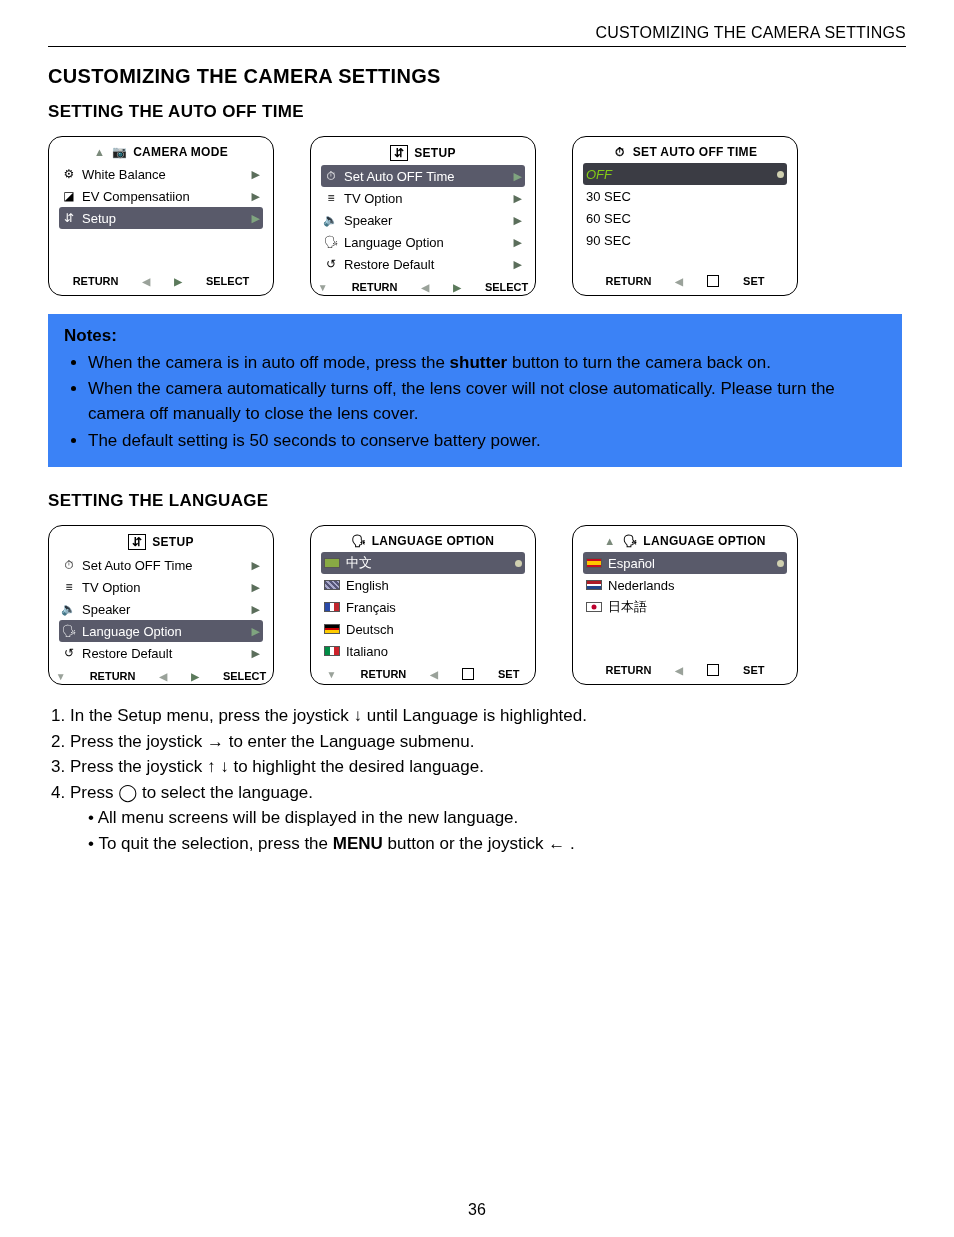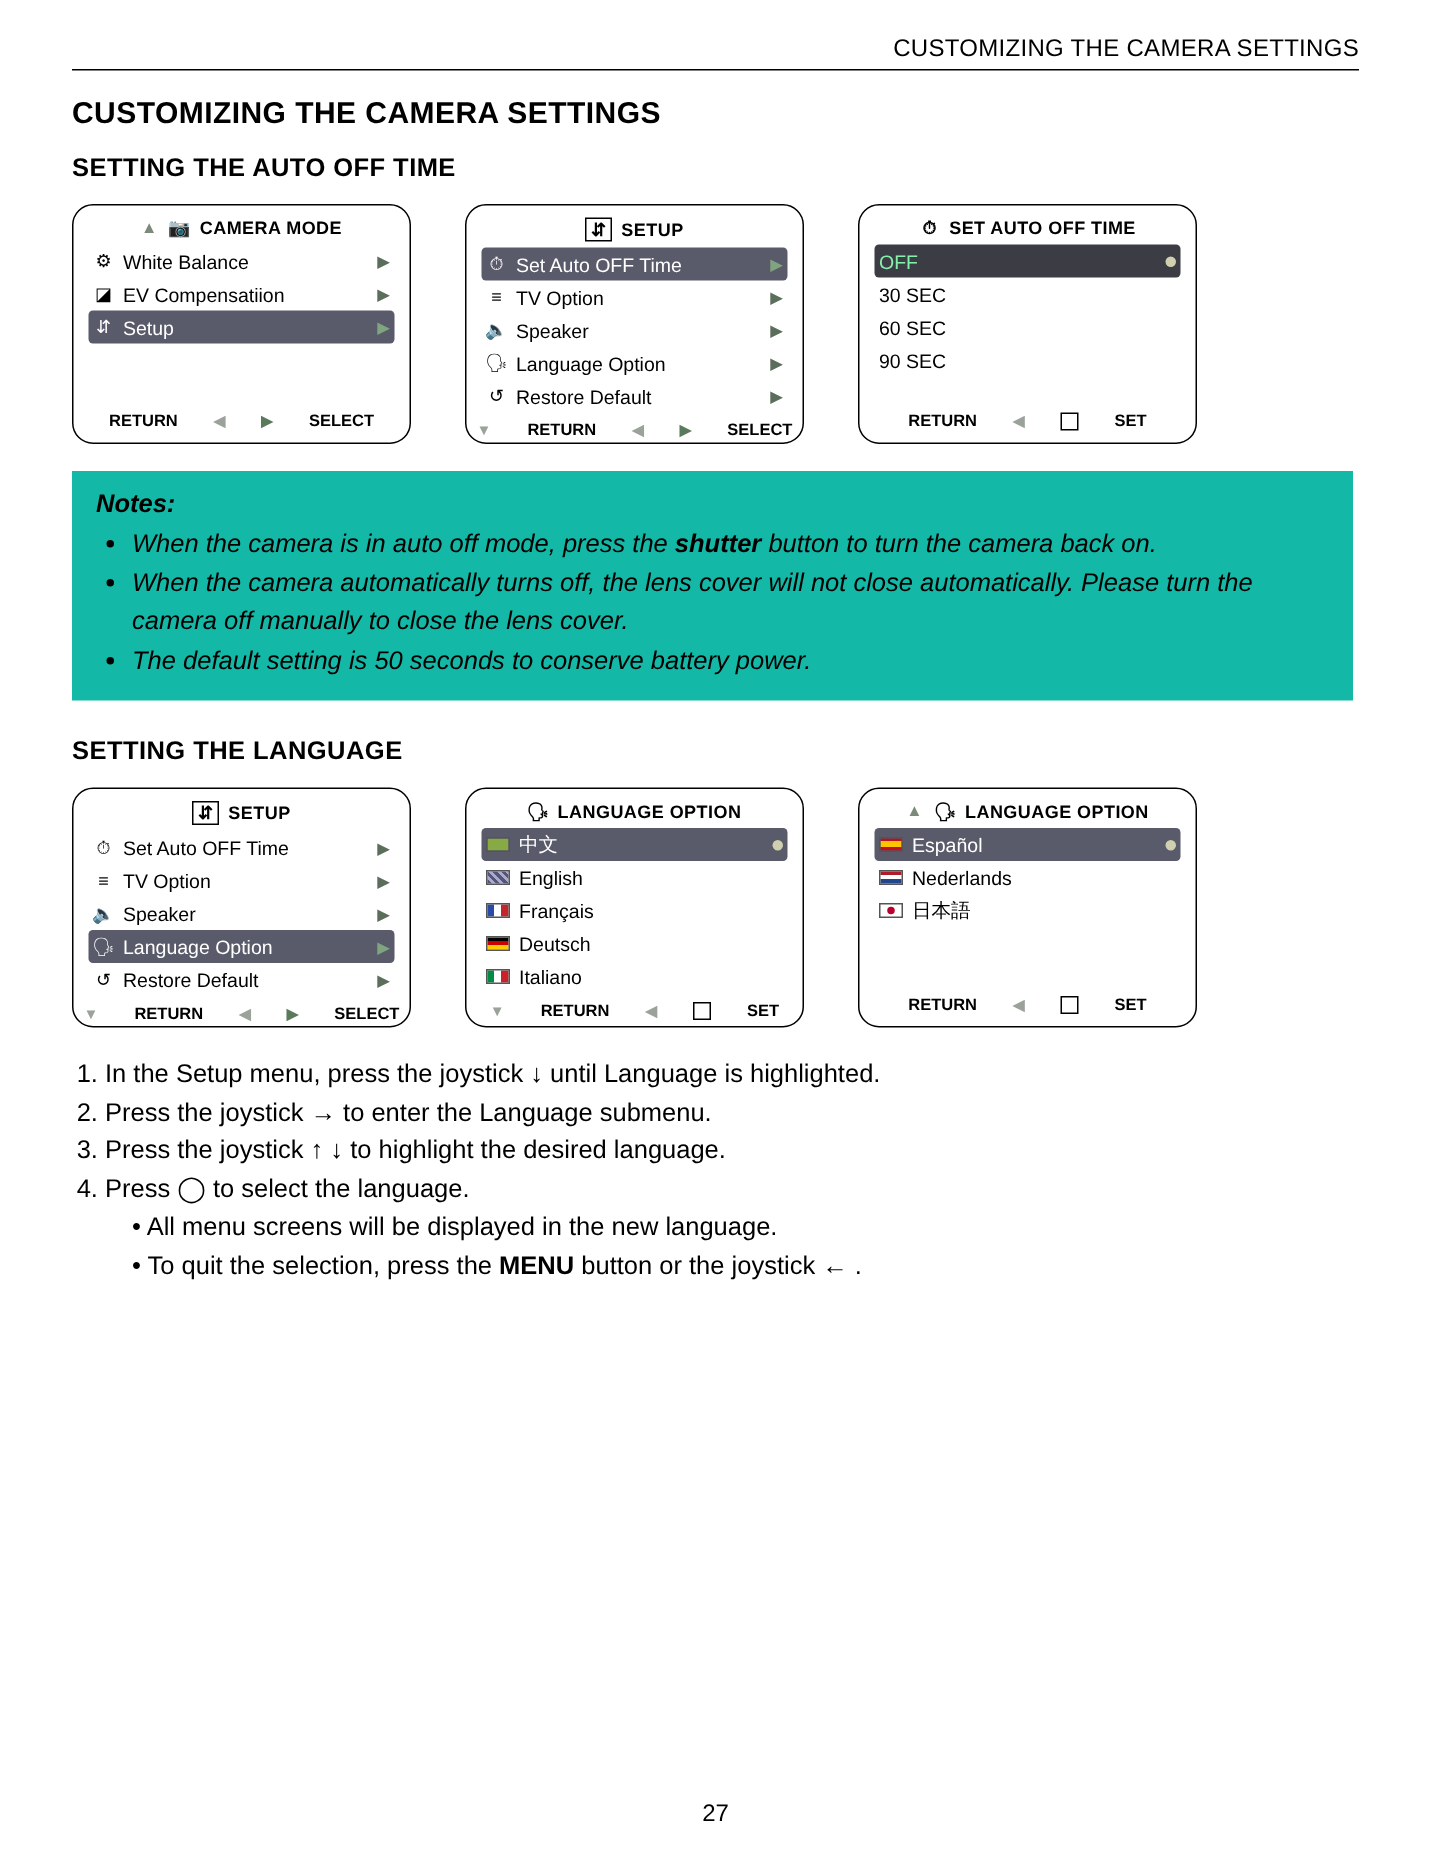--- a/index.html
+++ b/index.html
@@ -70,21 +70,22 @@
     border-radius: 3px;
     position: relative;
     min-height: 18px;
   }
   .menu-item.highlight {
     background: #595a6a;
     color: #fff;
   }
   .menu-item.highlight-dark {
     background: #3b3c44;
-    color: #86efac;
+    color: #84cc16;
+    font-style: italic;
   }
   .menu-item .arrow {
     margin-left: auto;
     color:#5b6e5b;
     font-size: 11px;
   }
   .menu-item.highlight .arrow { color:#7fa47f; }
   .menu-item .radio {
     margin-left: auto;
     width: 7px; height: 7px;
@@ -122,26 +123,25 @@
   .flag.cn { background: linear-gradient(#8a4 0%, #8a4 100%); }
   .flag.uk { background: repeating-linear-gradient(45deg,#557,#557 2px,#aac 2px,#aac 4px); }
   .flag.fr { background: linear-gradient(90deg,#2a4aa8 33%,#fff 33% 66%,#c1272d 66%); }
   .flag.de { background: linear-gradient(#000 33%,#c00 33% 66%,#fc0 66%);}
   .flag.it { background: linear-gradient(90deg,#008c45 33%,#fff 33% 66%,#cd212a 66%);}
   .flag.es { background: linear-gradient(#c60b1e 25%,#ffc400 25% 75%,#c60b1e 75%);}
   .flag.nl { background: linear-gradient(#ae1c28 33%,#fff 33% 66%,#21468b 66%);}
   .flag.jp { background:#fff; position:relative;}
   .flag.jp::after{content:"";position:absolute;left:50%;top:50%;width:5px;height:5px;background:#bc002d;border-radius:50%;transform:translate(-50%,-50%);}
   .notes-box {
-    background: #14b8a6;
+    background: #3b82f6;
     padding: 10px 16px 12px 16px;
     margin: 10px 4px 24px 0;
     font-size: 17px;
     line-height: 1.45;
-    font-style: italic;
   }
   .notes-box .notes-title { font-weight: bold; margin-bottom: 2px; }
   .notes-box ul { margin: 0; padding-left: 24px; }
   .notes-box li { margin-bottom: 2px; }
   .instr-title {
     font-style: italic;
     font-weight: bold;
     font-size: 17px;
     margin: 14px 0 2px 0;
   }
@@ -411,15 +411,15 @@
         <ul class="sub">
           <li><span>All menu screens will be displayed in the new language.</span></li>
           <li>
             <span>To quit the selection, press the </span><b>MENU</b><span> button or the joystick  </span><span class="glyph">←</span><span>  .</span>
           </li>
         </ul>
       </li>
     </ol>
   </div>
 
-  <div class="page-num">27</div>
+  <div class="page-num">36</div>
 
 </div>
 
 </body></html>

